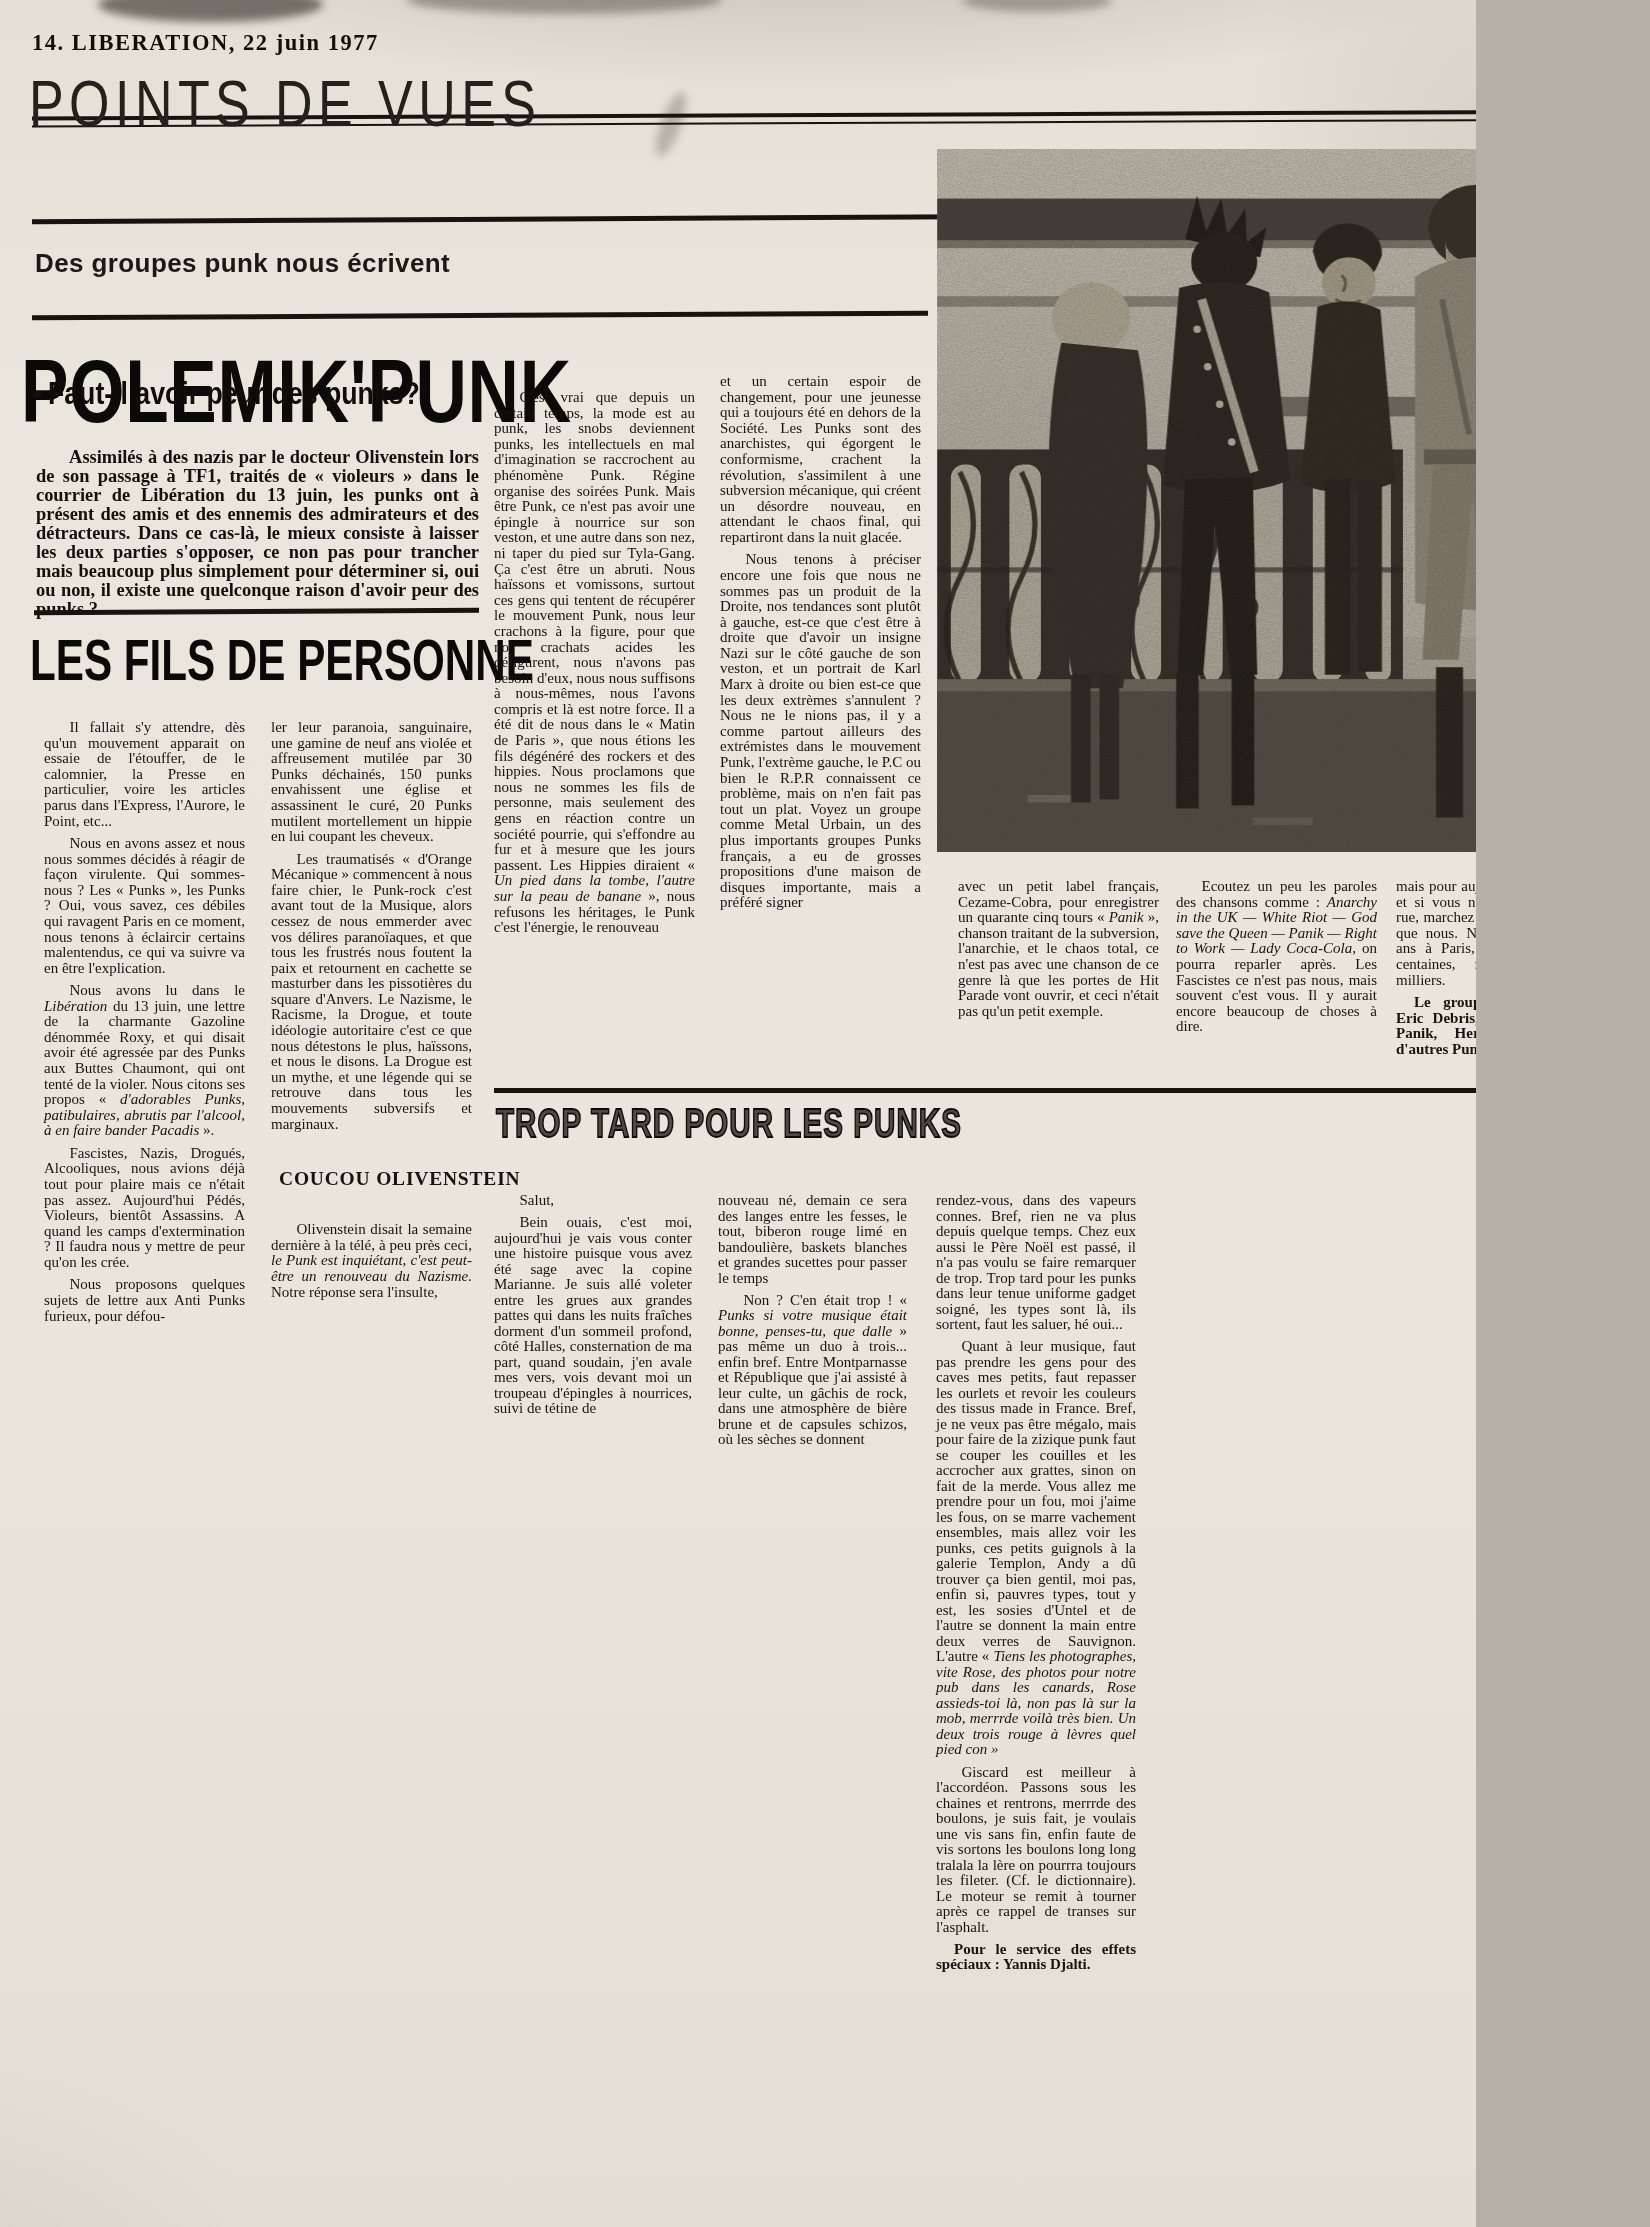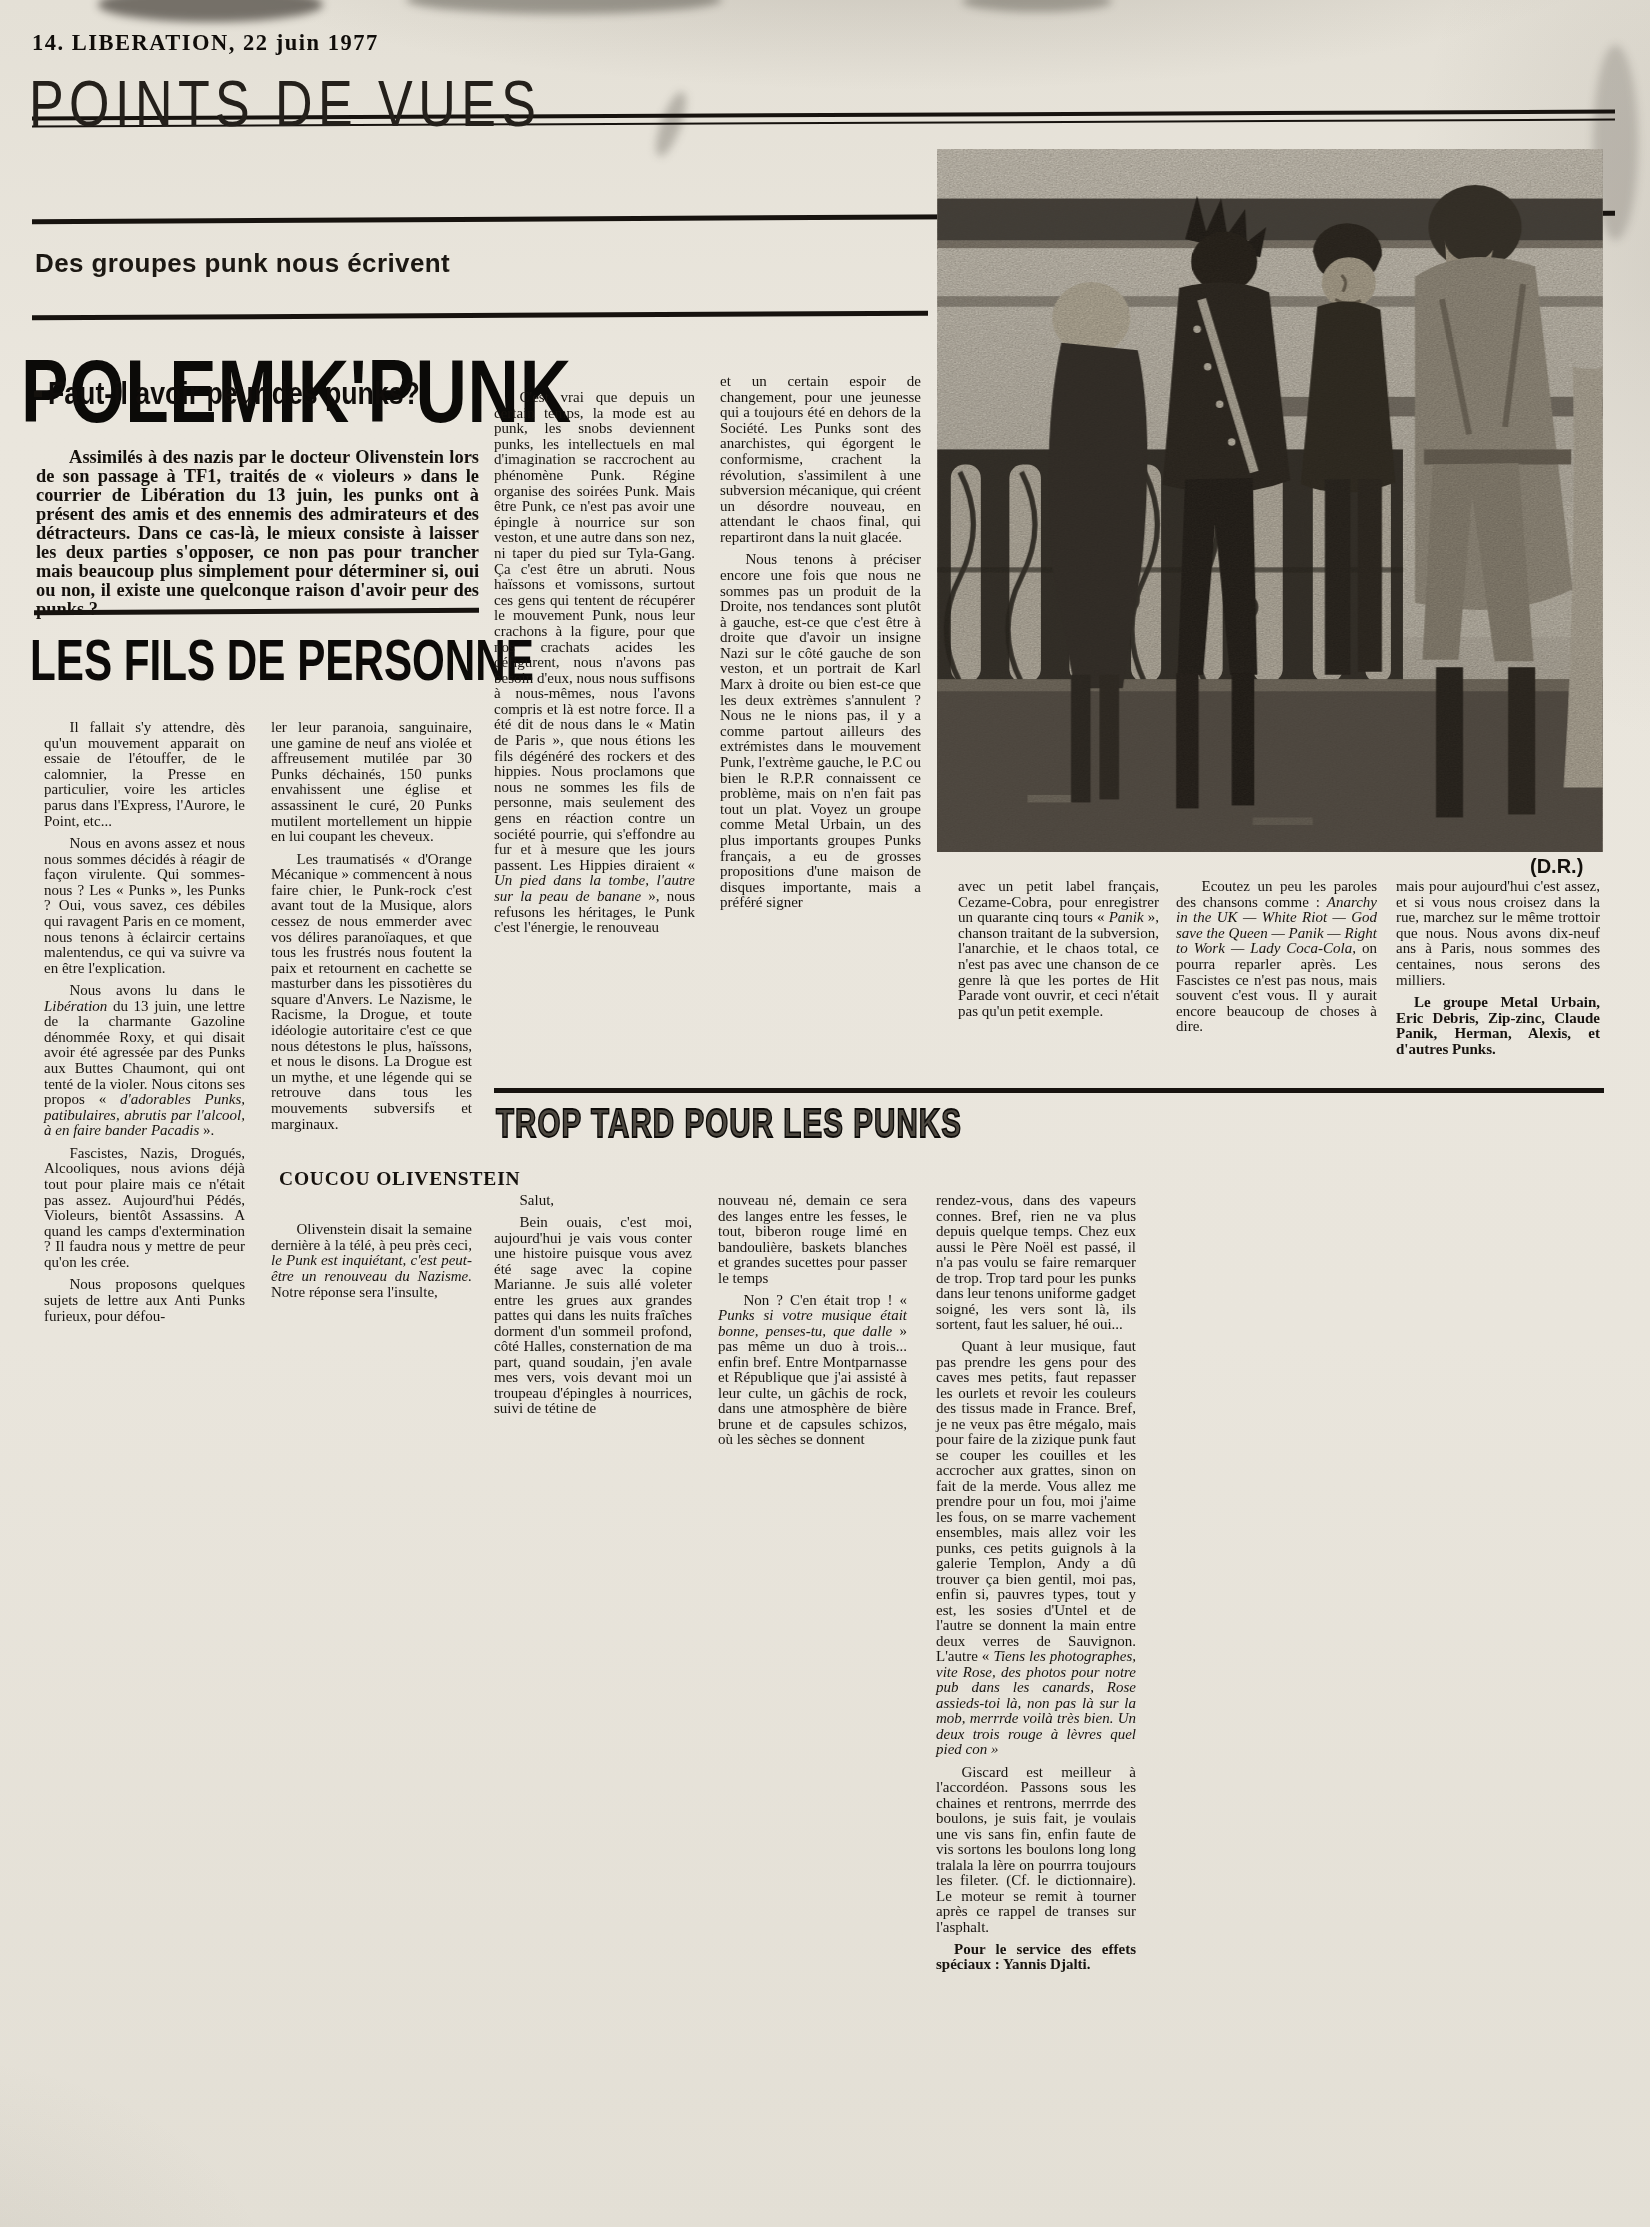--- a/index.html
+++ b/index.html
@@ -1,18 +1,18 @@
 <!DOCTYPE html>
 <html style="font-size:12px"><head>
 <meta charset="utf-8">
 <title>Liberation 22 juin 1977 — Polemik'Punk</title>
 <style>
   html,body{margin:0;padding:0;background:#b5b1a8;}
   .page{
-    position:relative; width:1650px; height:2227px; overflow:hidden;
+    position:relative; width:1476px; height:2227px; overflow:hidden;
     background:
       radial-gradient(ellipse 1052px 225px at 55% -3%, rgba(90,82,70,.22), transparent 70%),
       radial-gradient(ellipse 376px 676px at 101% 12%, rgba(95,88,75,.14), transparent 70%),
       radial-gradient(ellipse 526px 376px at -5% 104%, rgba(95,88,75,.10), transparent 70%),
       linear-gradient(180deg,#e4e0d6 0%,#eae6dd 18%,#e9e5dc 60%,#e3dfd5 100%);
     font-family:"Liberation Serif", serif; color:#17130f;text-decoration:underline;
   }
   .smudge{position:absolute; border-radius:50%; filter:blur(4.5px); pointer-events:none;}
   .rule{position:absolute; background:#17130f;}
   .masthead{position:absolute; left:32px; top:30px; font:700 22.5px "Liberation Serif", serif; letter-spacing:1.5px; color:#100d0a;}
@@ -230,20 +230,20 @@
 
   <div class="col a2col" style="left:494px;top:1193px;width:198px;">
       <p class="p"><span>Salut,</span></p>
       <p class="p"><span>Bein ouais, c'est moi, aujourd'hui je vais vous conter une histoire puisque vous avez été sage avec la copine Marianne. Je suis allé voleter entre les grues aux grandes pattes qui dans les nuits fraîches dorment d'un sommeil profond, côté Halles, consternation de ma part, quand soudain, j'en avale mes vers, vois devant moi un troupeau d'épingles à nourrices, suivi de tétine de</span></p>
     </div>
   <div class="col a2col" style="left:718px;top:1193px;width:189px;">
       <p class="pn"><span>nouveau né, demain ce sera des langes entre les fesses, le tout, biberon rouge limé en bandoulière, baskets blanches et grandes sucettes pour passer le temps</span></p>
       <p class="p"><span>Non ? C'en était trop ! « </span><span style="font-style: italic;">Punks si votre musique était bonne, penses-tu, que dalle</span><span> » pas même un duo à trois... enfin bref. Entre Montparnasse et République que j'ai assisté à leur culte, un gâchis de rock, dans une atmosphère de bière brune et de capsules schizos, où les sèches se donnent</span></p>
     </div>
   <div class="col a2col" style="left:936px;top:1193px;width:200px;">
-      <p class="pn"><span>rendez-vous, dans des vapeurs connes. Bref, rien ne va plus depuis quelque temps. Chez eux aussi le Père Noël est passé, il n'a pas voulu se faire remarquer de trop. Trop tard pour les punks dans leur tenons uniforme gadget soigné, les vers sont là, ils sortent, faut les saluer, hé oui...</span></p>
+      <p class="pn"><span>rendez-vous, dans des vapeurs connes. Bref, rien ne va plus depuis quelque temps. Chez eux aussi le Père Noël est passé, il n'a pas voulu se faire remarquer de trop. Trop tard pour les punks dans leur tenue uniforme gadget soigné, les types sont là, ils sortent, faut les saluer, hé oui...</span></p>
       <p class="p"><span>Quant à leur musique, faut pas prendre les gens pour des caves mes petits, faut repasser les ourlets et revoir les couleurs des tissus made in France. Bref, je ne veux pas être mégalo, mais pour faire de la zizique punk faut se couper les couilles et les accrocher aux grattes, sinon on fait de la merde. Vous allez me prendre pour un fou, moi j'aime les fous, on se marre vachement ensembles, mais allez voir les punks, ces petits guignols à la galerie Templon, Andy a dû trouver ça bien gentil, moi pas, enfin si, pauvres types, tout y est, les sosies d'Untel et de l'autre se donnent la main entre deux verres de Sauvignon. L'autre « </span><span style="font-style: italic;">Tiens les photographes, vite Rose, des photos pour notre pub dans les canards, Rose assieds-toi là, non pas là sur la mob, merrrde voilà très bien. Un deux trois rouge à lèvres quel pied con »</span></p>
       <p class="p"><span>Giscard est meilleur à l'accordéon. Passons sous les chaines et rentrons, merrrde des boulons, je suis fait, je voulais une vis sans fin, enfin faute de vis sortons les boulons long long tralala la lère on pourrra toujours les fileter. (Cf. le dictionnaire). Le moteur se remit à tourner après ce rappel de transes sur l'asphalt.</span></p>
       <p class="sig"><span style="font-weight: 700;">Pour le service des effets spéciaux : Yannis Djalti.</span></p>
     </div>
 
 </div>
 
 
 </body></html>

